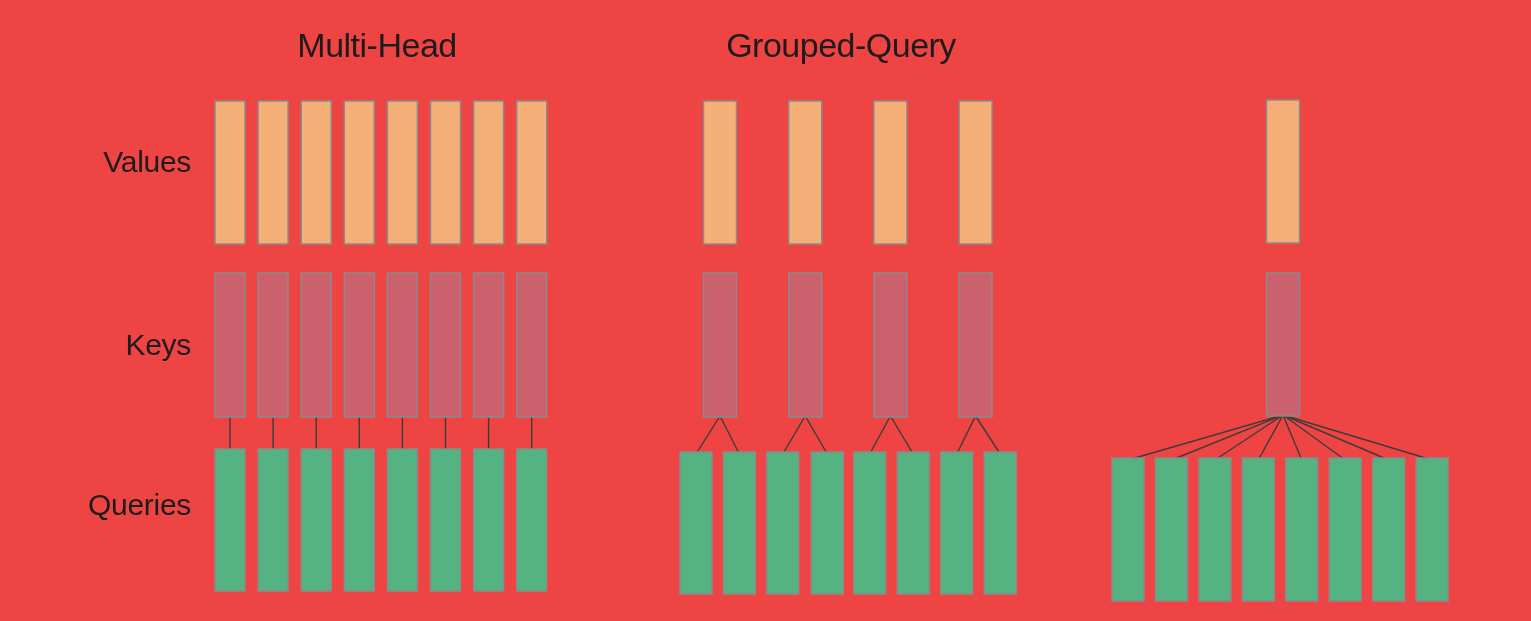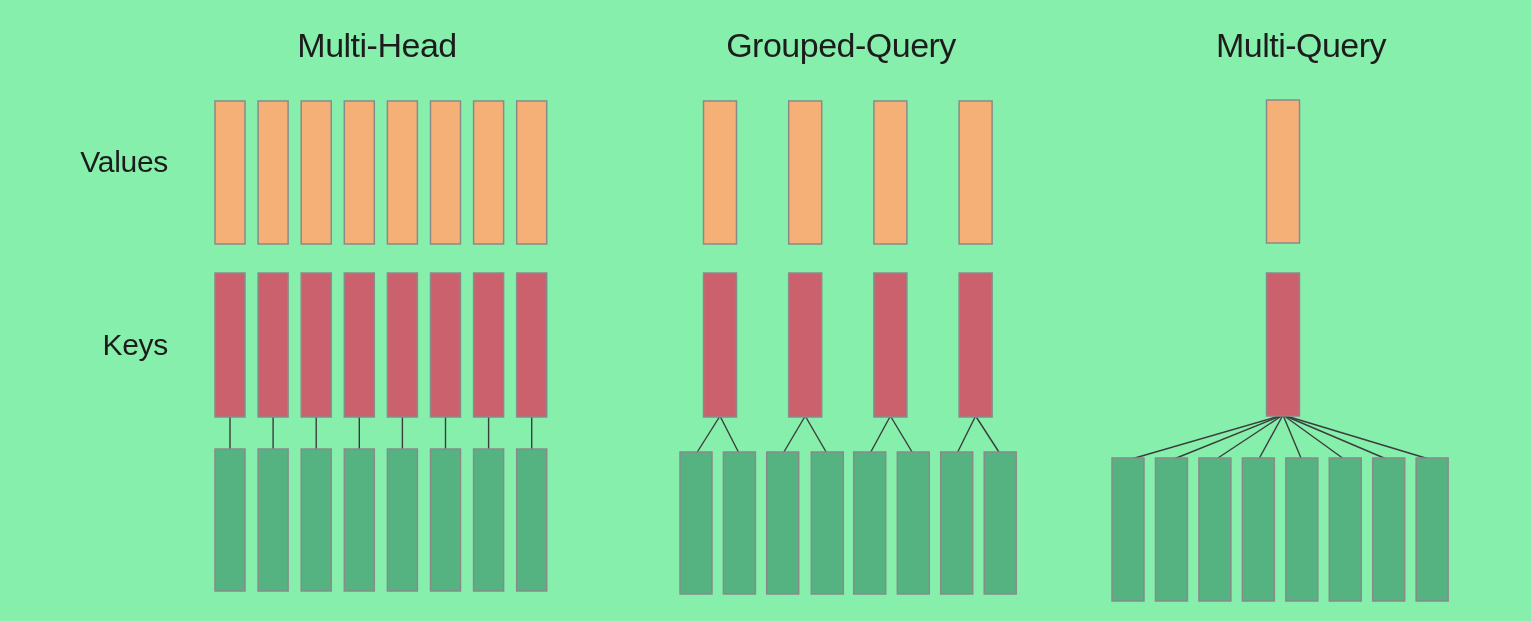--- a/index.html
+++ b/index.html
@@ -4,21 +4,21 @@
 <style>
   html, body {
     margin: 0;
     padding: 0;
     background: #ffffff;
   }
   .canvas {
     position: relative;
     width: 1531px;
     height: 621px;
-    background: #86efac;
+    background: #ef4444;
     overflow: hidden;
     font-family: "Liberation Sans", sans-serif;
   }
   .col-title {
     position: absolute;
     top: 27px;
     transform: translateX(-50%);
     font-size: 34px;
     line-height: 1.1;
     letter-spacing: -0.5px;
@@ -28,20 +28,21 @@
   .row-label {
     position: absolute;
     left: 0;
     width: 168px;
     text-align: right;
     font-size: 30px;
     line-height: 30px;
     letter-spacing: -0.3px;
     color: #1c1c1c;
     white-space: nowrap;
+    padding-left: 23px;
   }
   #bars-svg {
     position: absolute;
     left: 0;
     top: 0;
     display: block;
   }
 </style>
 </head>
 <body>
@@ -120,18 +121,18 @@
       <rect x="1198.9" y="458" width="32" height="143" fill="#55B381" stroke="#8A8A8A" stroke-width="1.5"></rect>
       <rect x="1242.35" y="458" width="32" height="143" fill="#55B381" stroke="#8A8A8A" stroke-width="1.5"></rect>
       <rect x="1285.8" y="458" width="32" height="143" fill="#55B381" stroke="#8A8A8A" stroke-width="1.5"></rect>
       <rect x="1329.25" y="458" width="32" height="143" fill="#55B381" stroke="#8A8A8A" stroke-width="1.5"></rect>
       <rect x="1372.7" y="458" width="32" height="143" fill="#55B381" stroke="#8A8A8A" stroke-width="1.5"></rect>
       <rect x="1416.15" y="458" width="32" height="143" fill="#55B381" stroke="#8A8A8A" stroke-width="1.5"></rect>
     </svg>
 
   <span class="col-title" style="left:377px">Multi-Head</span>
   <span class="col-title" style="left:841px">Grouped-Query</span>
-  <span class="col-title" style="left:1301px">Multi-Query</span>
 
   <span class="row-label" style="top:147px">Values</span>
   <span class="row-label" style="top:330px">Keys</span>
+  <span class="row-label" style="top:490px">Queries</span>
 
 </div>
 
 </body></html>

